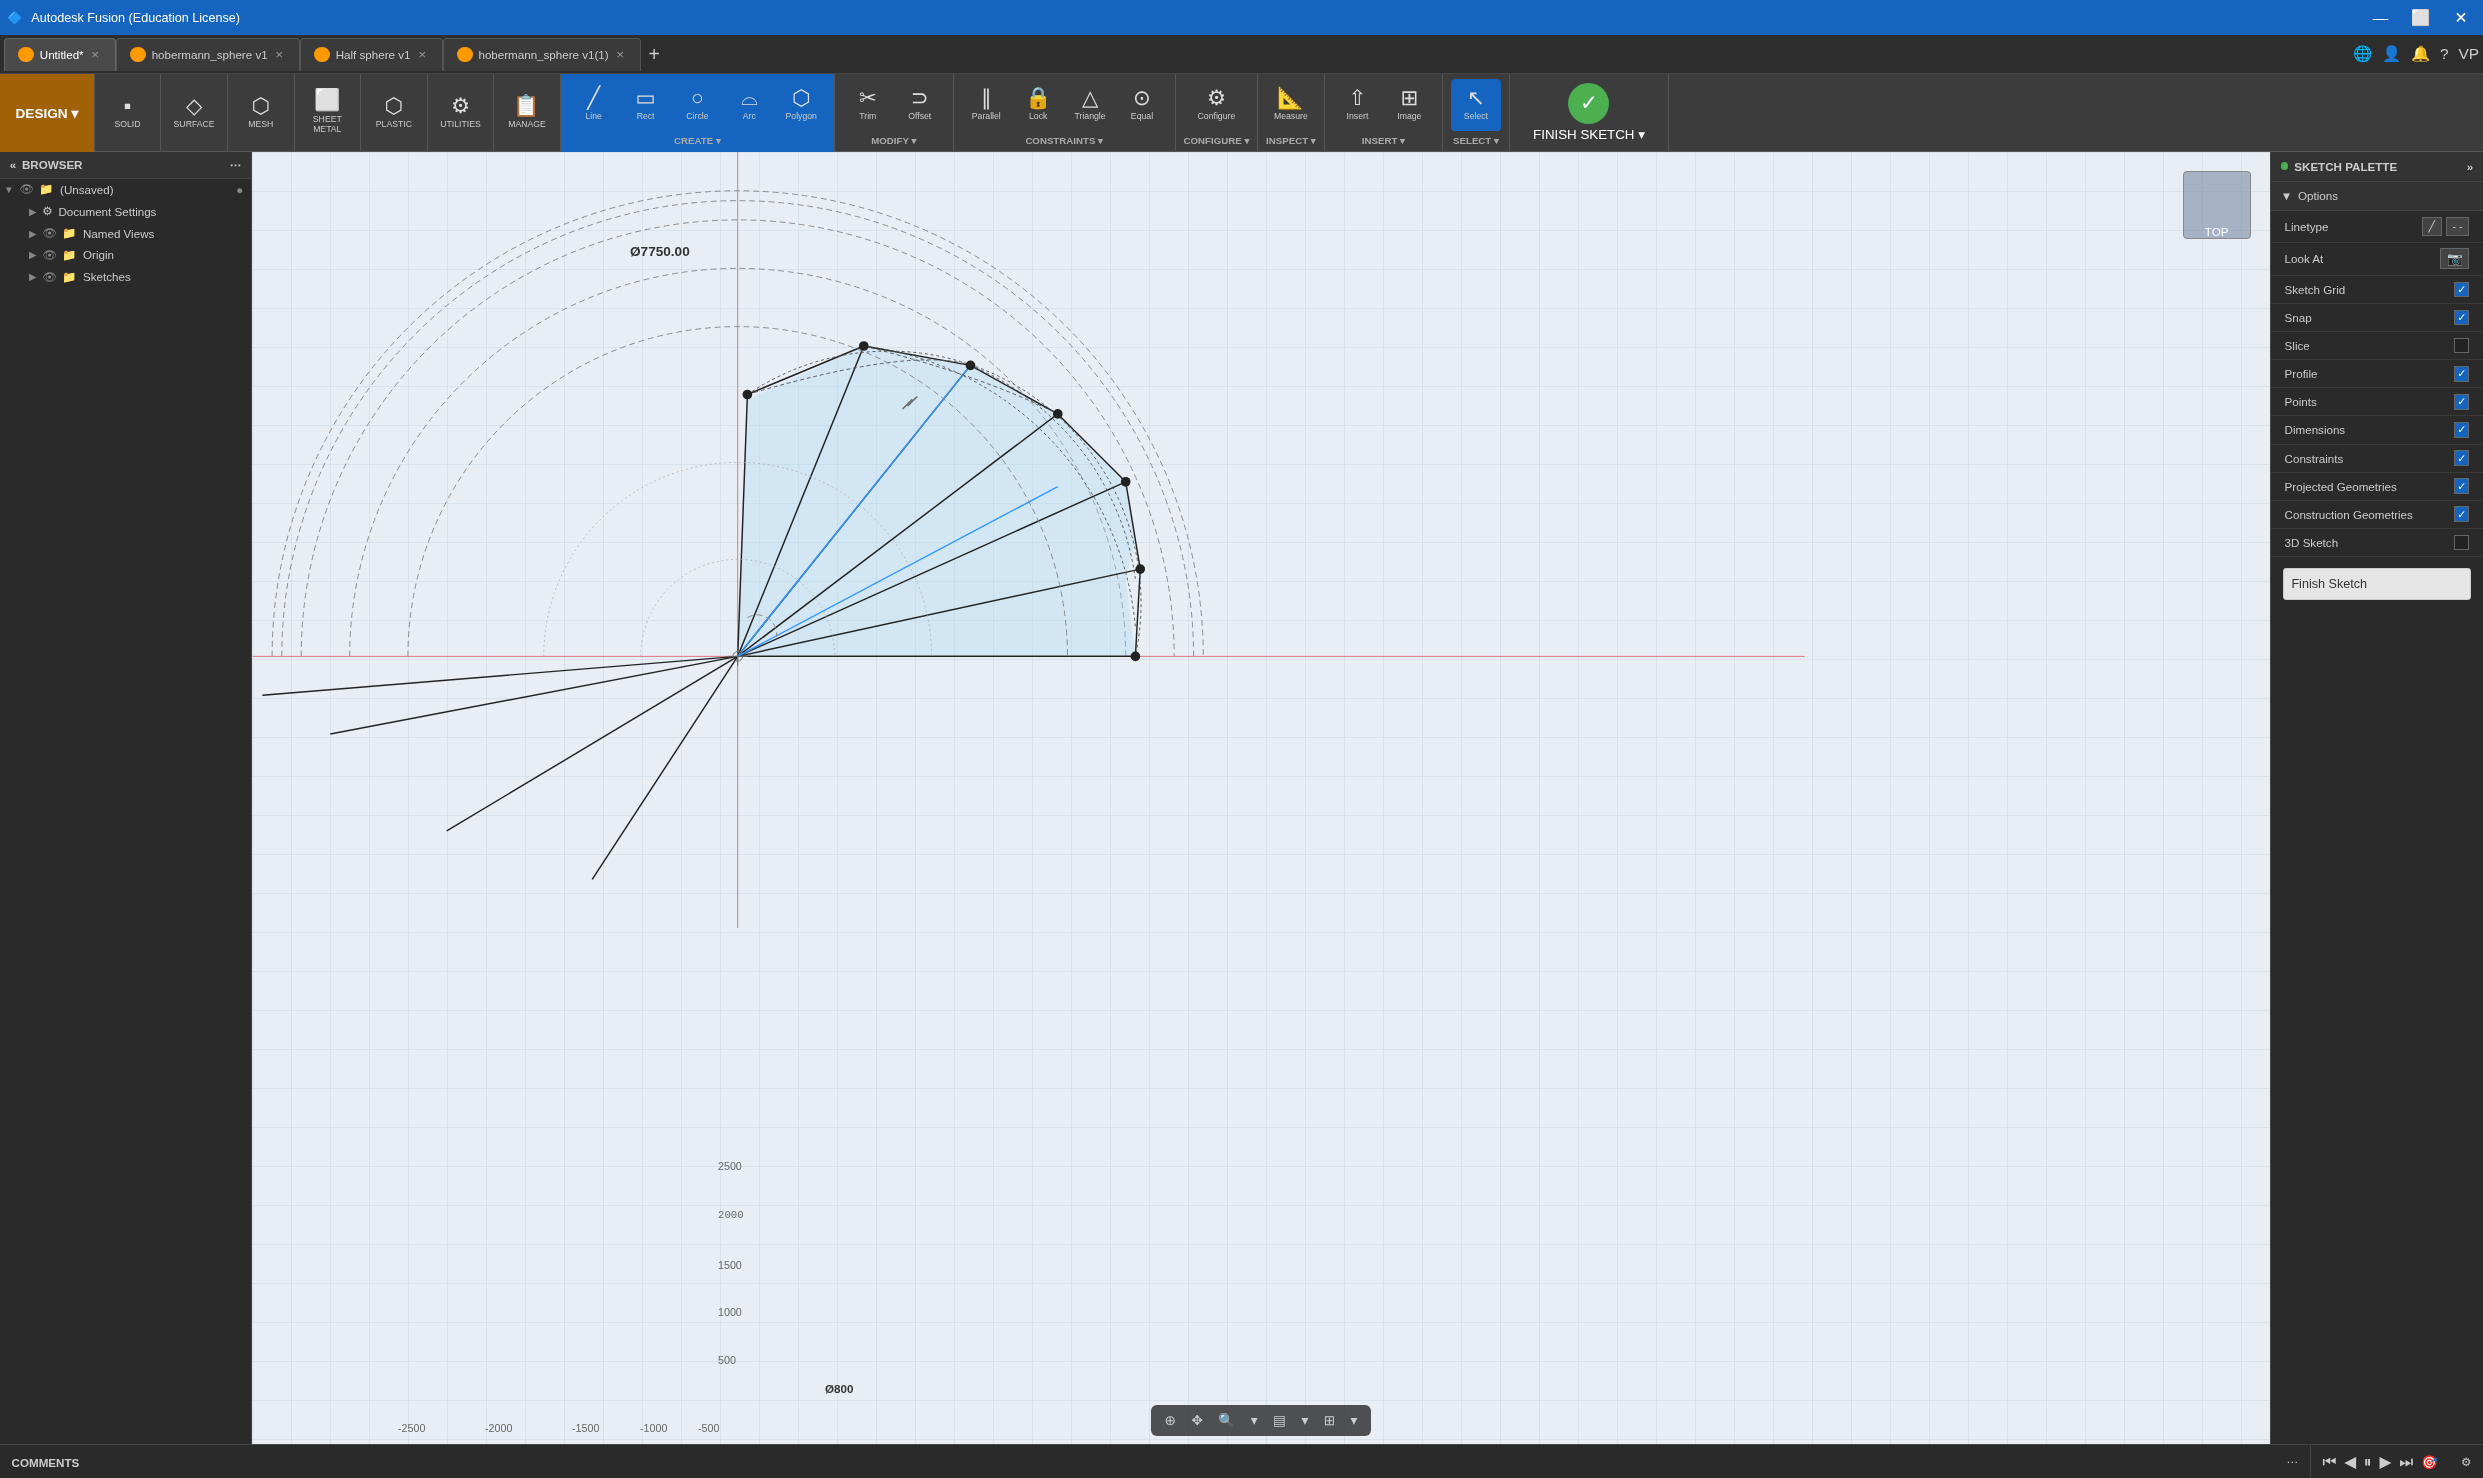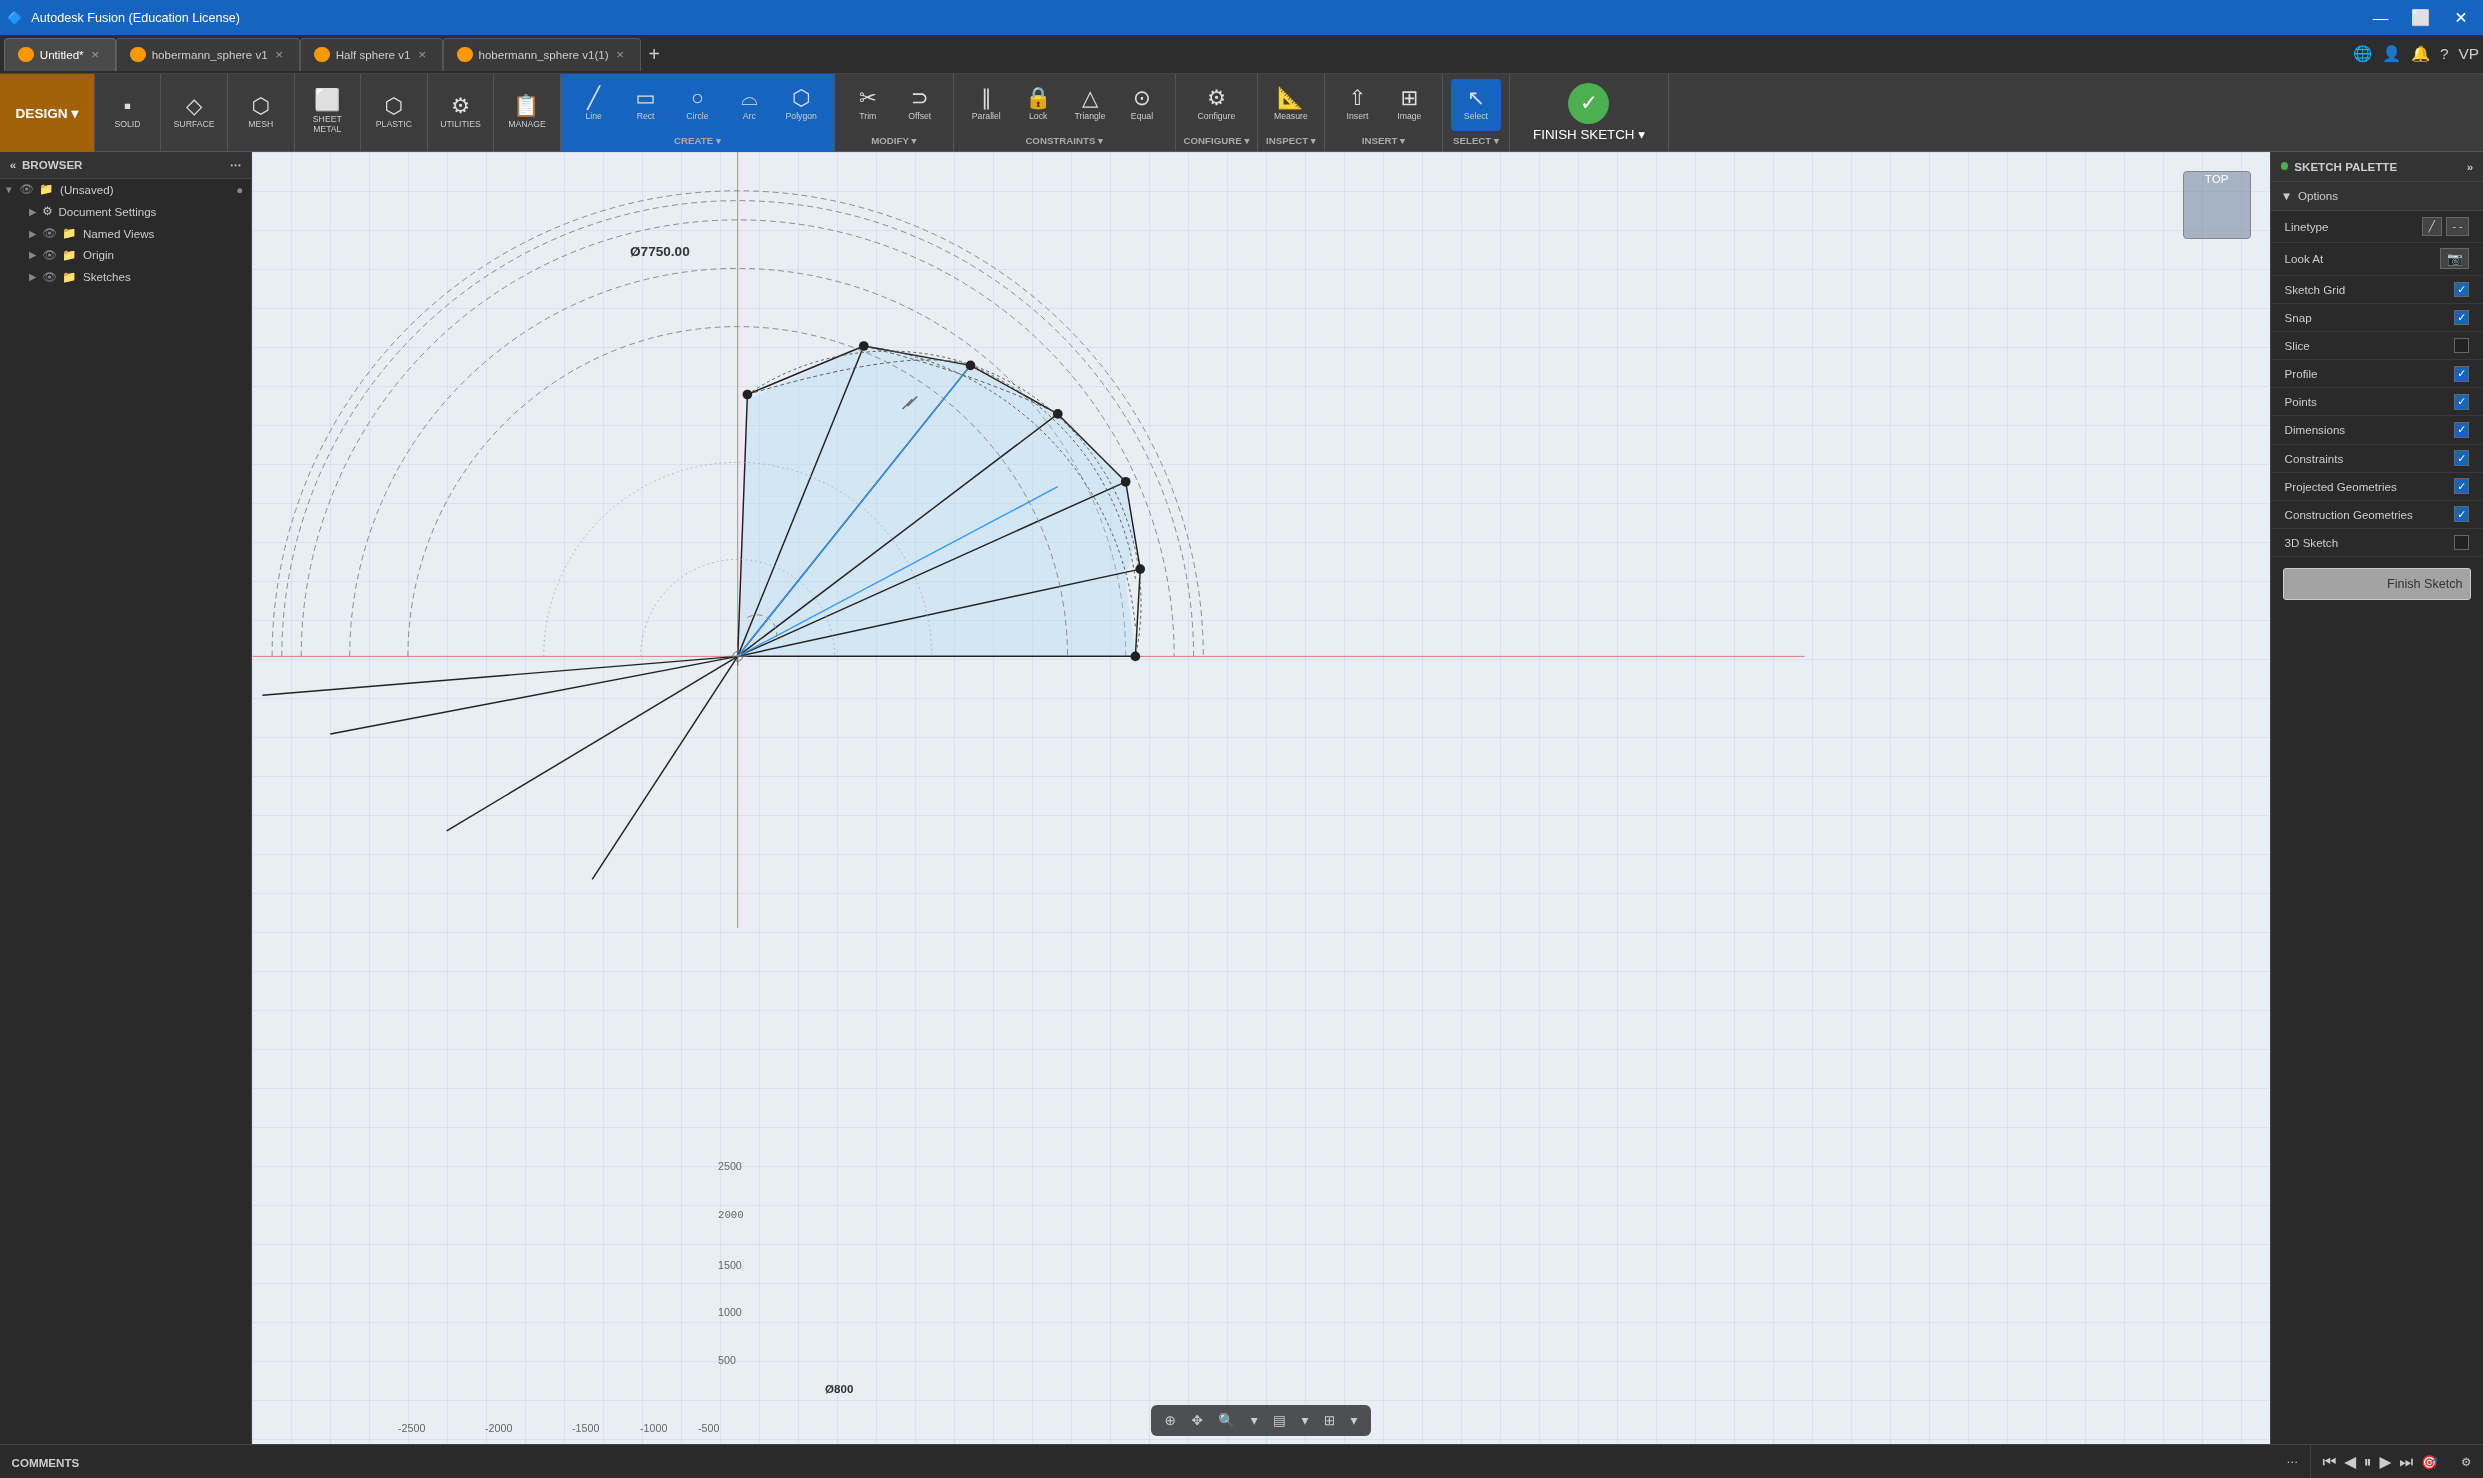--- a/index.html
+++ b/index.html
@@ -112,38 +112,38 @@
       border-bottom: 1px solid #3a3a3a; color: #ccc; font-size: 11.6px;
     }
     .checkbox {
       width: 15.5px; height: 15.5px; border: 1px solid #666; background: #222; display: flex; align-items: center; justify-content: center;
     }
     .checkbox.checked { background: #1565c0; }
     .checkbox.checked::after { content: '✓'; color: white; font-size: 10.7px; }
     .checkbox.unchecked { background: #222; }
 
     #finish-sketch-palette-btn {
-      margin: 11.6px; padding: 7.8px; background: #a3a3a3; border: 1px solid #ccc; color: #333;
-      font-size: 12.6px; cursor: pointer; border-radius: 2.9px; text-align: right;
+      margin: 11.6px; padding: 7.8px; background: #e5e5e5; border: 1px solid #ccc; color: #333;
+      font-size: 12.6px; cursor: pointer; border-radius: 2.9px; text-align: left;
     }
     .status-playback { display: flex; align-items: center; gap: 7.8px; }
     .play-btn { background: none; border: none; color: #ccc; font-size: 15.5px; cursor: pointer; }
 
     
     #canvas-bottom-toolbar {
       position: absolute; bottom: 7.8px; left: 50%; transform: translateX(-50%);
       display: flex; gap: 3.9px; background: rgba(50,50,50,0.85); padding: 3.9px 7.8px; border-radius: 5.8px;
     }
     .c-btn { background: none; border: none; color: #ccc; cursor: pointer; padding: 3.9px 5.8px; font-size: 13.6px; border-radius: 2.9px; }
 
     
     #view-cube {
       position: absolute; top: 19.4px; right: 19.4px; width: 68px; height: 68px;
       background: rgba(100,120,150,0.5); border: 1px solid #888; border-radius: 3.9px;
-      display: flex; align-items: flex-start; justify-content: center; color: #fff; font-size: 11.6px;
+      display: flex; align-items: flex-end; justify-content: center; color: #fff; font-size: 11.6px;
     }
 
     
     #sketch-svg { position: absolute; top: 0; left: 0; width: 100%; height: 100%; }
 
     
     .dim-label {
       position: absolute; background: none; color: #333; font-size: 13.6px; font-weight: bold;
     }
 

